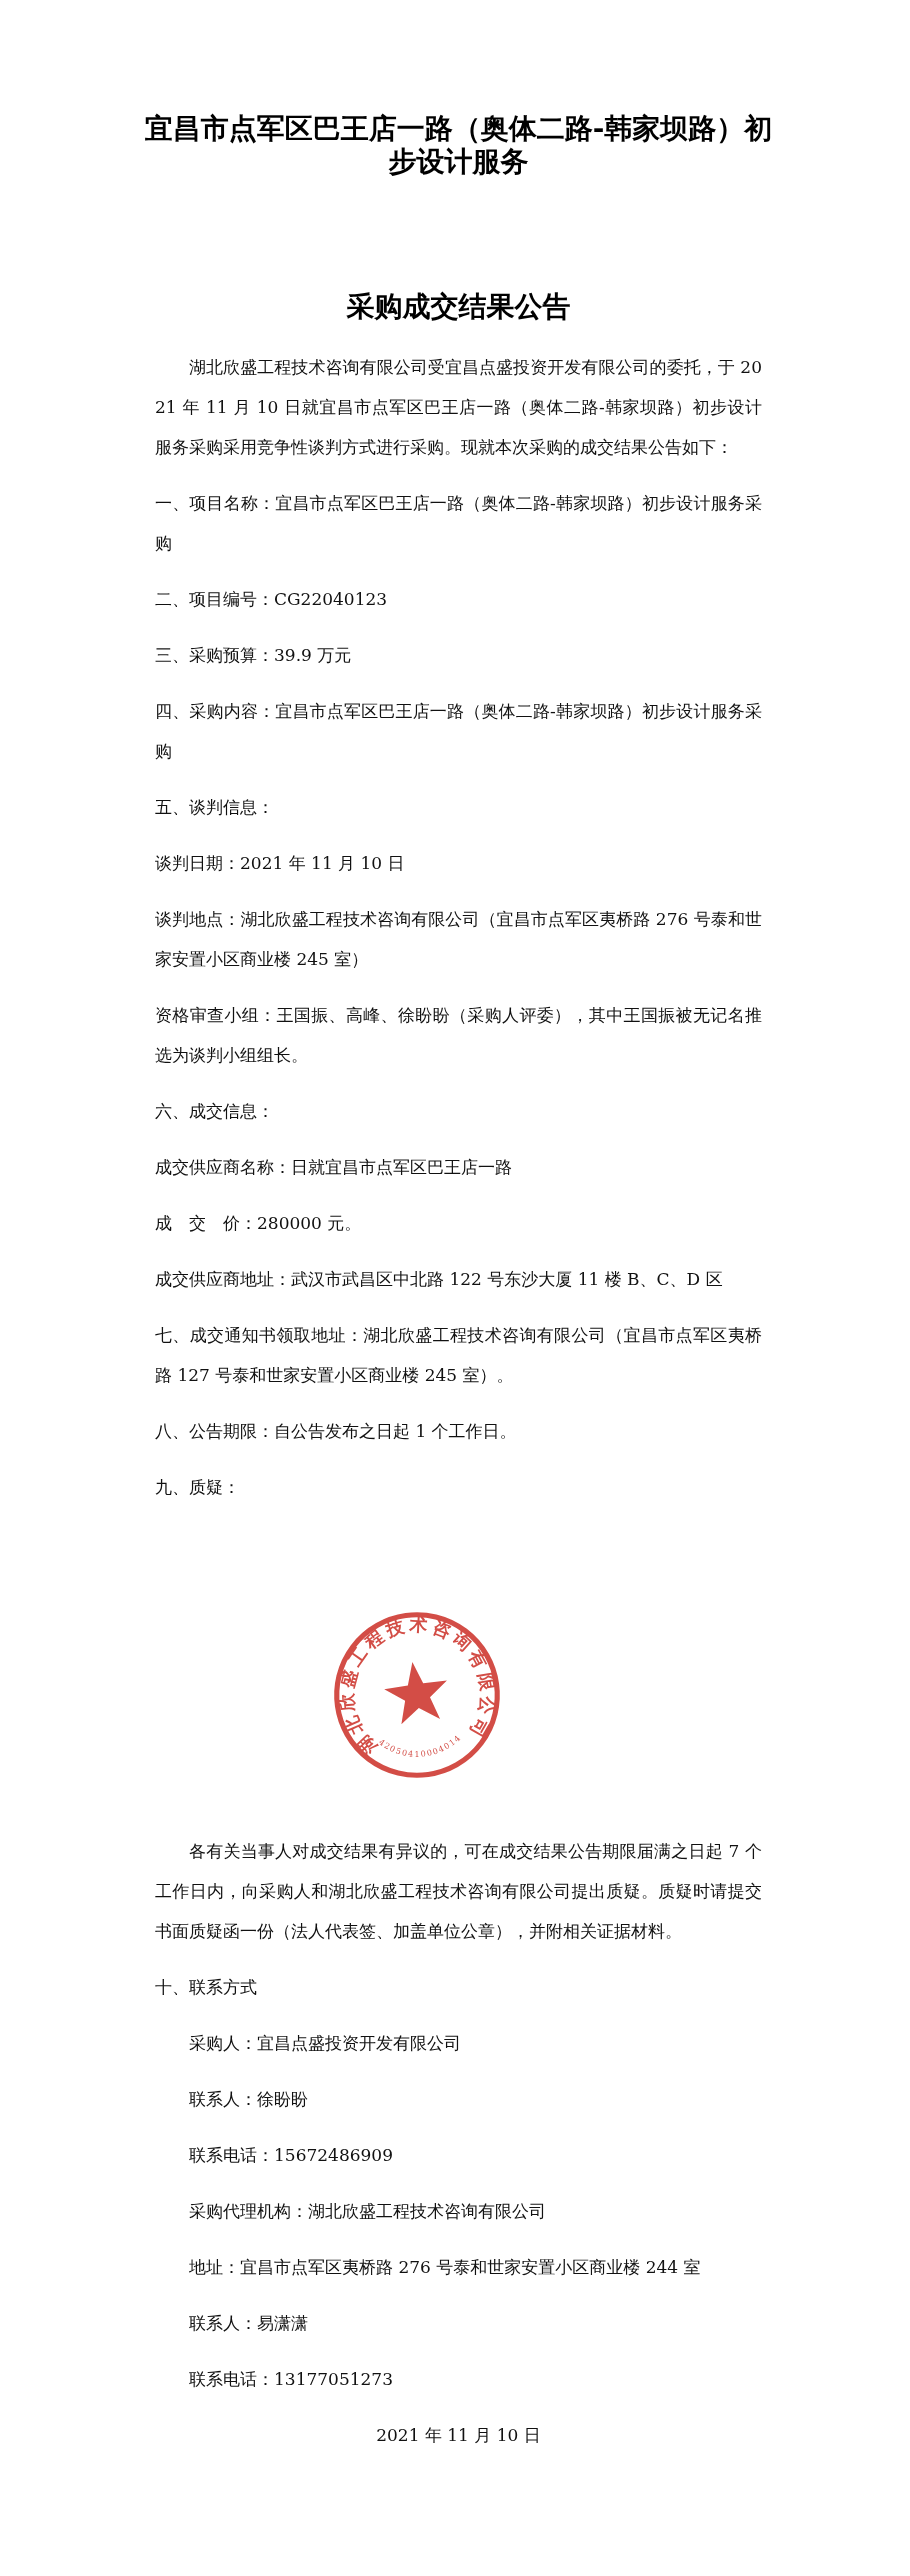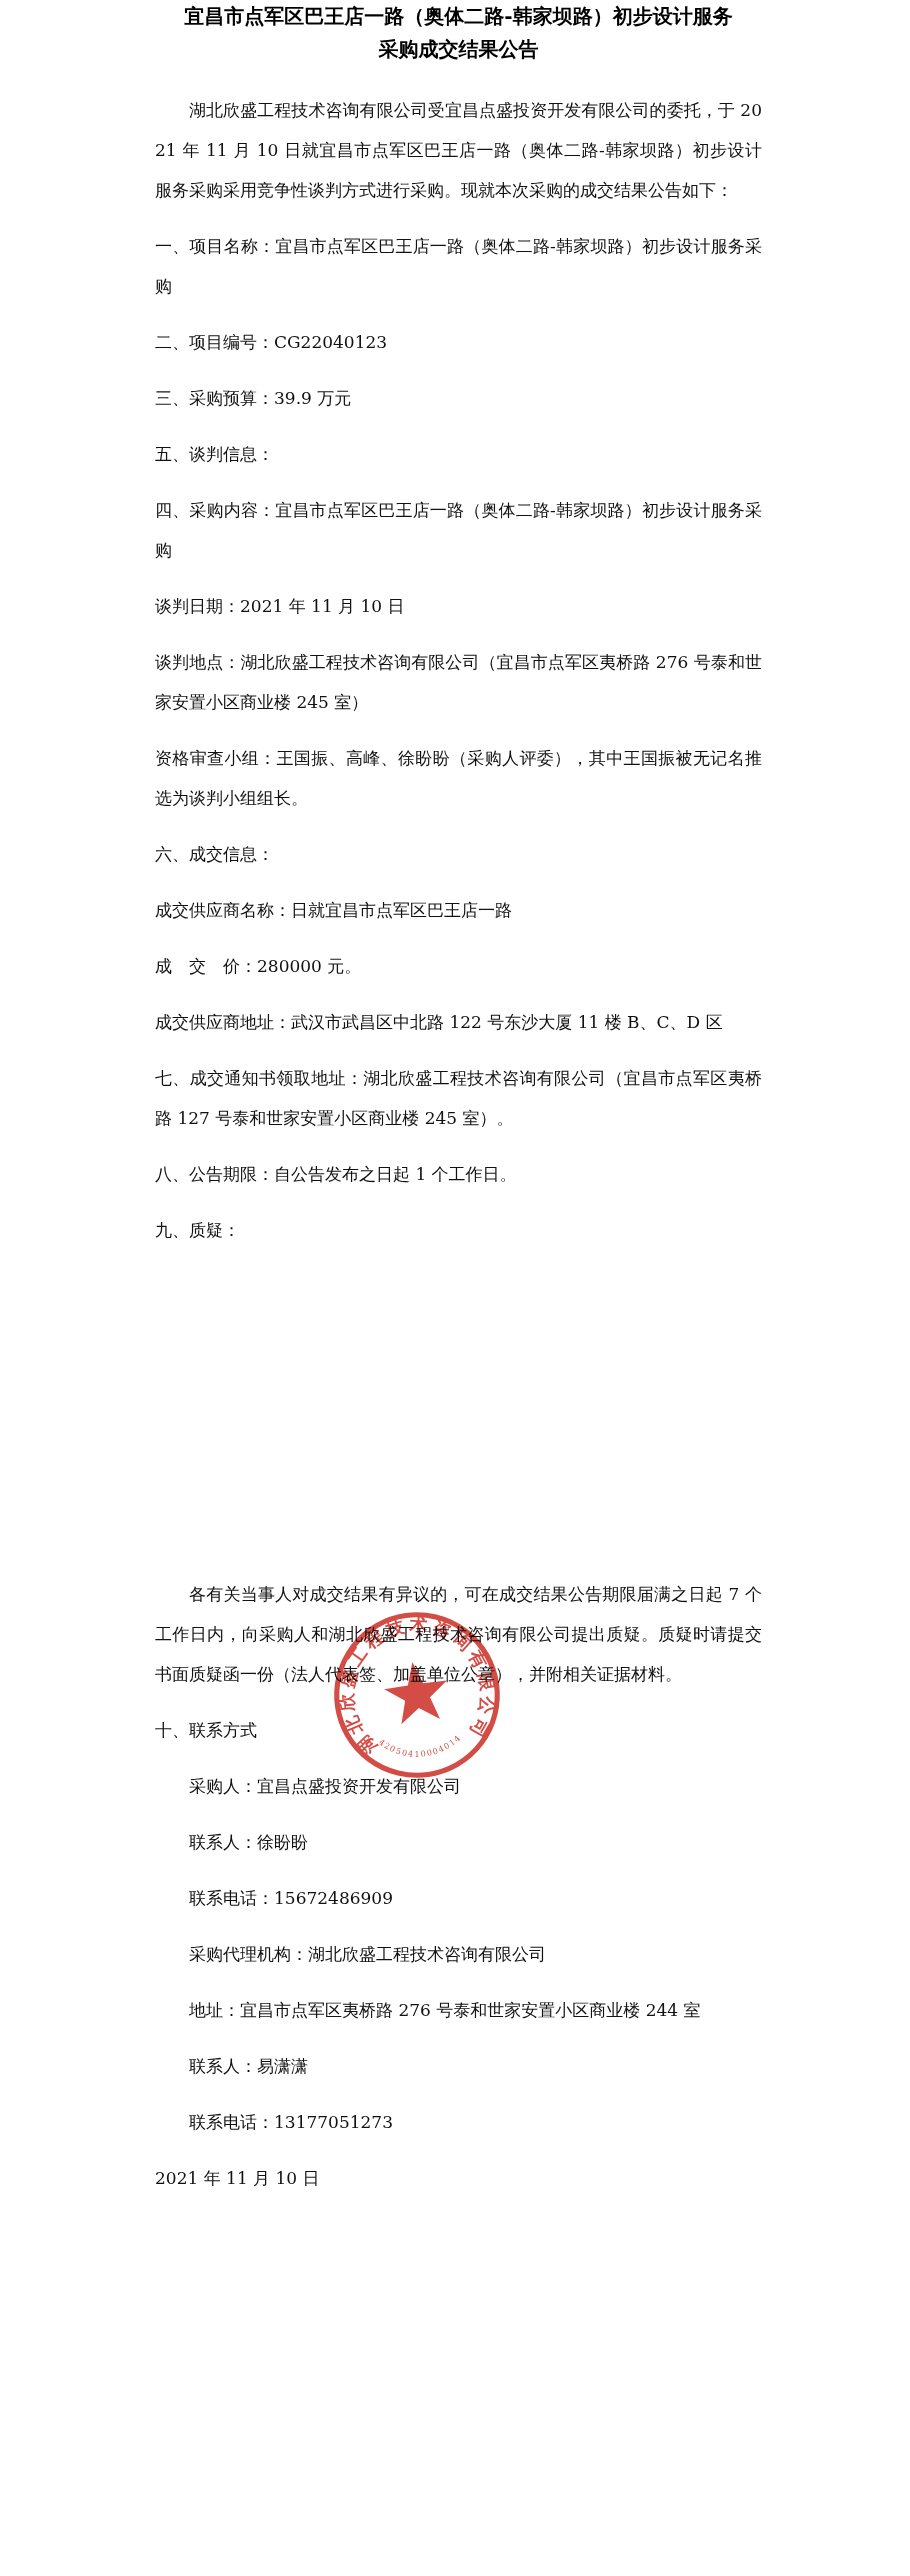--- a/index.html
+++ b/index.html
@@ -3,51 +3,51 @@
 <meta charset="utf-8">
 <style>
   html,body{margin:0;padding:0;}
   body{
     width:910px;height:2576px;position:relative;background:#ffffff;
     font-family:"DejaVu Serif","Liberation Serif",serif;color:#111;
     overflow:hidden;
   }
   .doc{position:absolute;left:139px;top:0;width:639px;}
   .title{
-    text-align:center;font-weight:bold;
-    font-size:20px;line-height:33px;color:#000;
+    margin-top:112px;text-align:center;font-weight:bold;
+    font-size:28px;line-height:33px;color:#000;
   }
   .line{
     font-size:17px;line-height:40px;text-align:justify;
     text-justify:inter-ideograph;margin:16px;word-break:break-all;
   }
   .intro{margin-top:24px;text-indent:2em;}
   .indent{text-indent:2em;}
   .spacer{height:292px;}
-  .date-line{text-align:left;}
+  .date-line{text-align:center;}
   .seal{
     position:absolute;left:331px;top:1609px;width:172px;height:172px;
     transform:rotate(-8deg);mix-blend-mode:multiply;opacity:0.92;
   }
 </style>
 </head>
 <body>
 
 <div class="doc">
   <div class="title">宜昌市点军区巴王店一路（奥体二路-韩家坝路）初步设计服务</div>
   <div class="title">采购成交结果公告</div>
 
   <p class="line intro">湖北欣盛工程技术咨询有限公司受宜昌点盛投资开发有限公司的委托，于 2021 年 11 月 10 日就宜昌市点军区巴王店一路（奥体二路-韩家坝路）初步设计服务采购采用竞争性谈判方式进行采购。现就本次采购的成交结果公告如下：</p>
 
   <div id="items-container">
       <p class="line">一、项目名称：宜昌市点军区巴王店一路（奥体二路-韩家坝路）初步设计服务采购</p>
       <p class="line">二、项目编号：CG22040123</p>
       <p class="line">三、采购预算：39.9 万元</p>
+      <p class="line">四、采购内容：宜昌市点军区巴王店一路（奥体二路-韩家坝路）初步设计服务采购</p>
       <p class="line">五、谈判信息：</p>
-      <p class="line">四、采购内容：宜昌市点军区巴王店一路（奥体二路-韩家坝路）初步设计服务采购</p>
       <p class="line">谈判日期：2021 年 11 月 10 日</p>
       <p class="line">谈判地点：湖北欣盛工程技术咨询有限公司（宜昌市点军区夷桥路 276 号泰和世家安置小区商业楼 245 室）</p>
       <p class="line">资格审查小组：王国振、高峰、徐盼盼（采购人评委），其中王国振被无记名推选为谈判小组组长。</p>
       <p class="line">六、成交信息：</p>
       <p class="line">成交供应商名称：日就宜昌市点军区巴王店一路</p>
       <p class="line">成　交　价：280000 元。</p>
       <p class="line">成交供应商地址：武汉市武昌区中北路 122 号东沙大厦 11 楼 B、C、D 区</p>
       <p class="line">七、成交通知书领取地址：湖北欣盛工程技术咨询有限公司（宜昌市点军区夷桥路 127 号泰和世家安置小区商业楼 245 室）。</p>
       <p class="line">八、公告期限：自公告发布之日起 1 个工作日。</p>
       <p class="line">九、质疑：</p>

